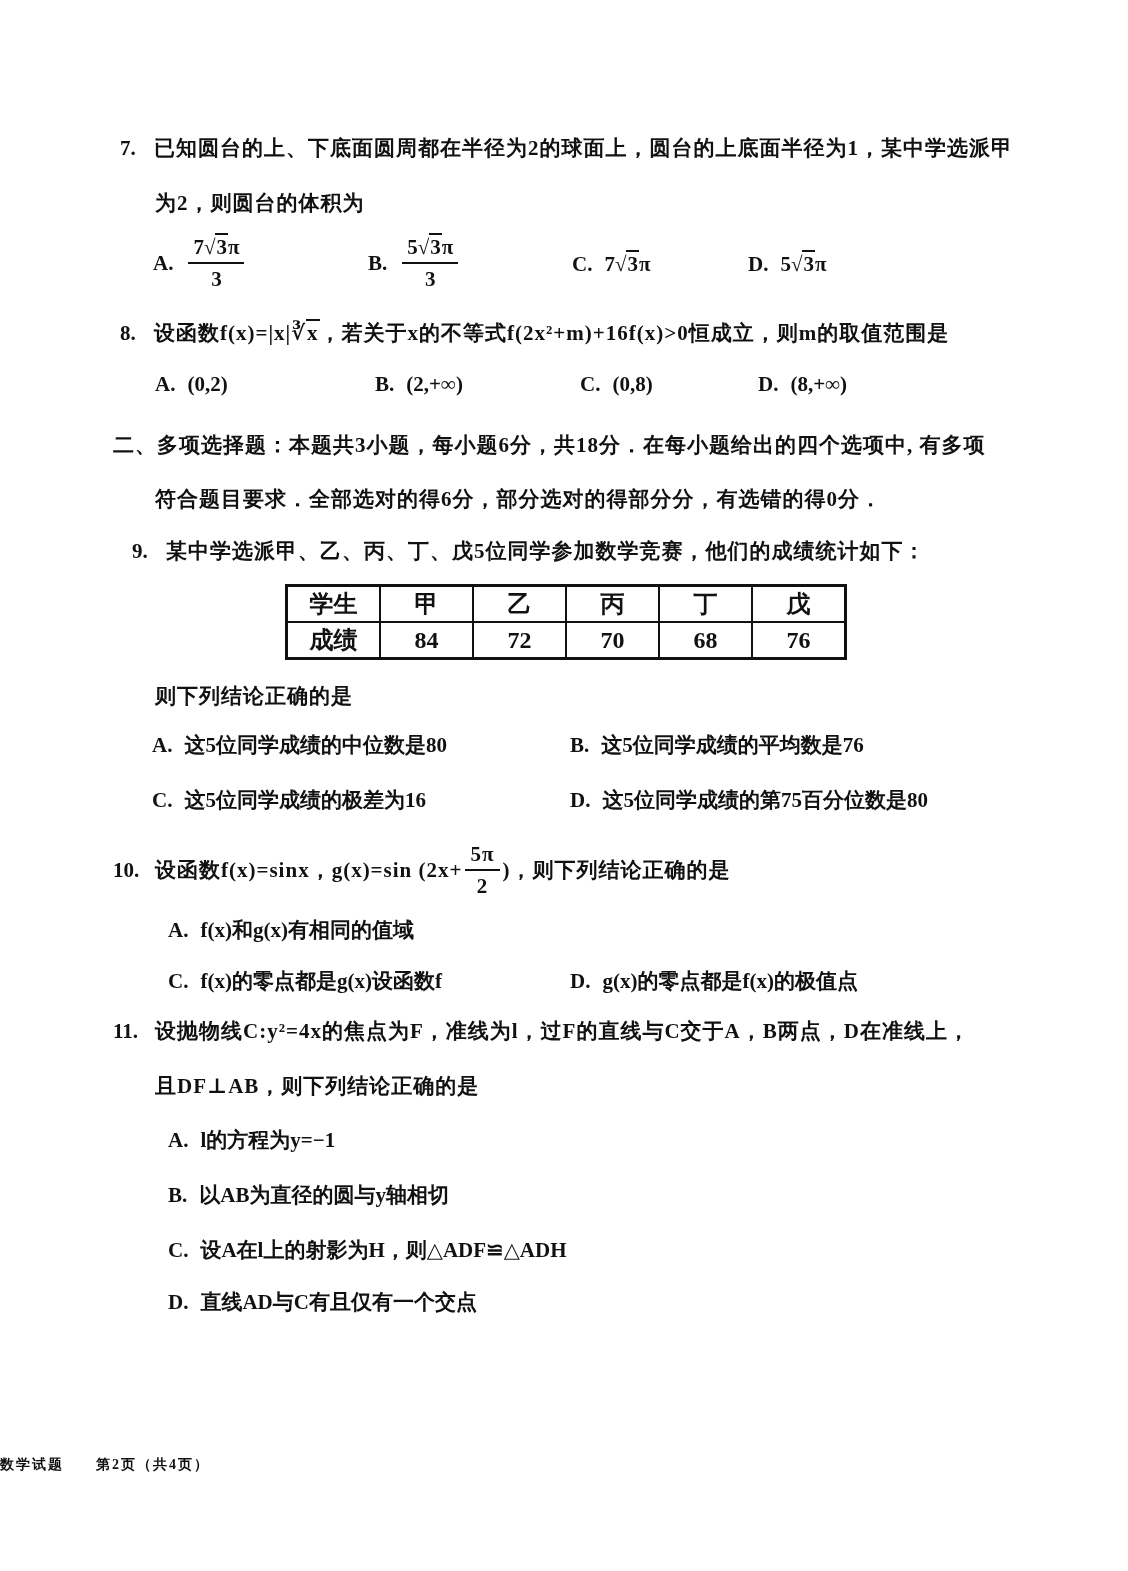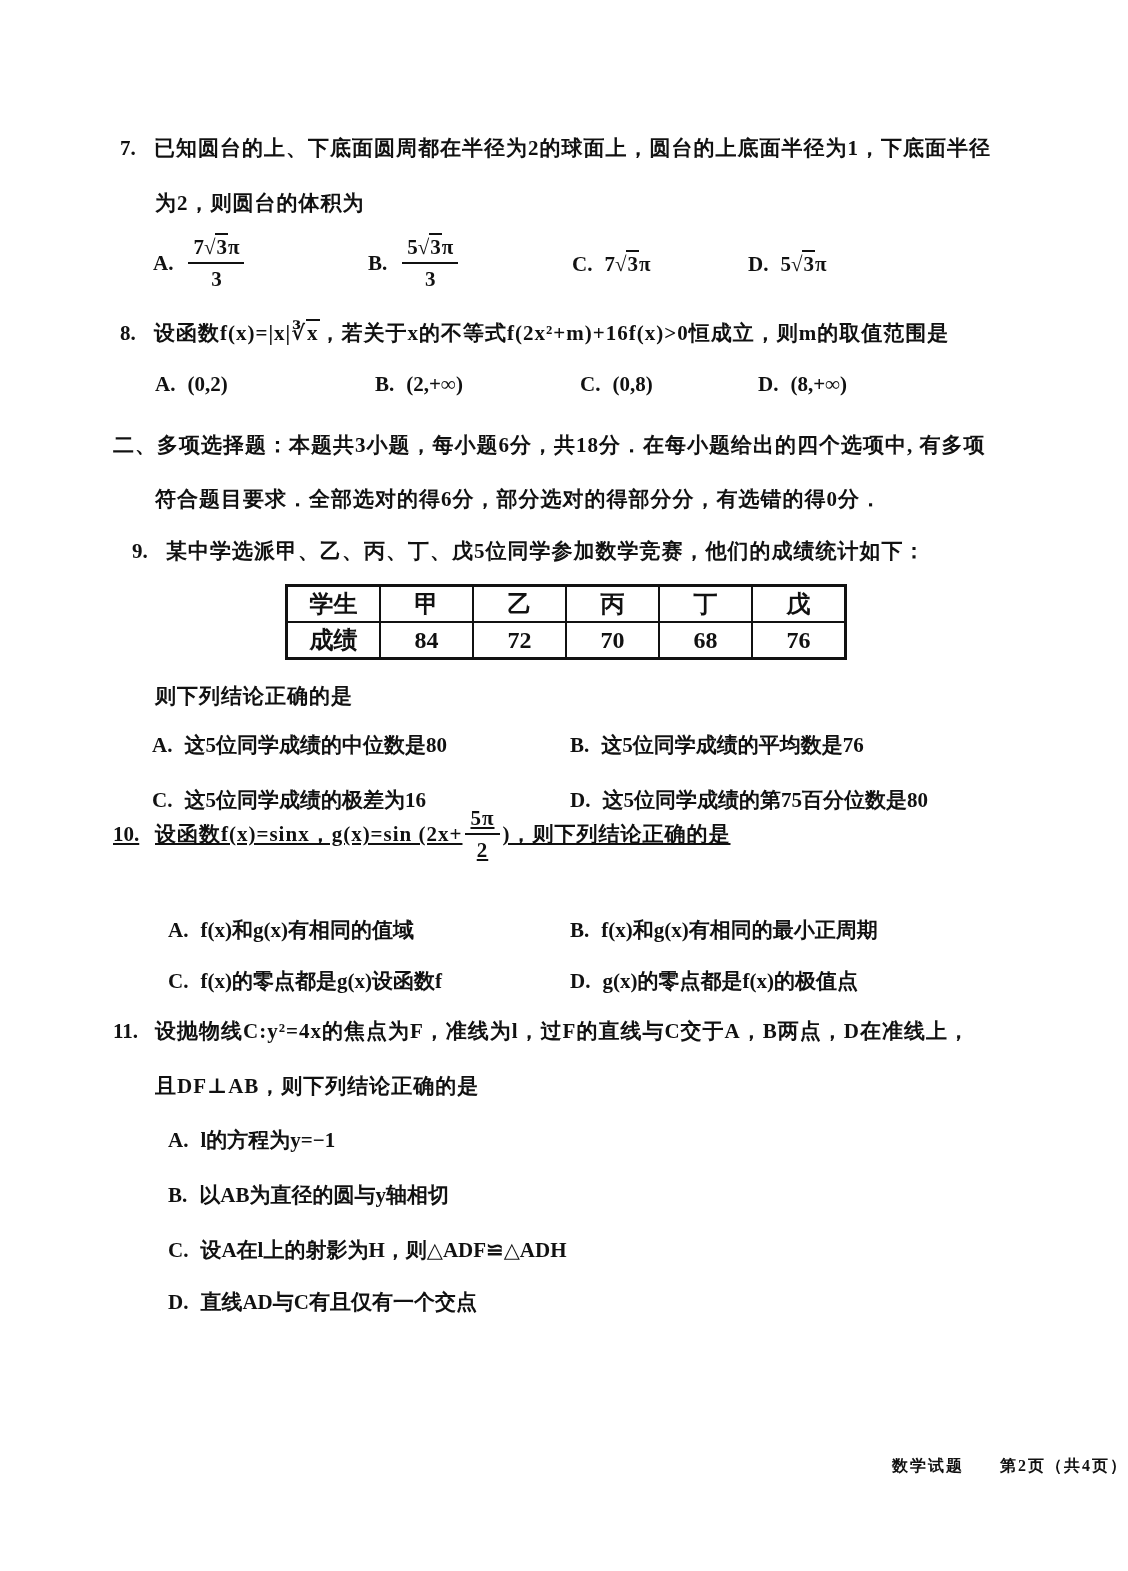--- a/index.html
+++ b/index.html
@@ -27,29 +27,29 @@
   .rad { border-top:2px solid #111; padding:0 1px; }
   .qline10 { display:flex; align-items:center; height:68px; }
   table.score { border-collapse:collapse; border:3px solid #111; }
   table.score td {
     border:2px solid #111;
     width:91px; height:34px;
     text-align:center; vertical-align:middle;
     font-size:24px; font-weight:600;
     padding:0;
   }
-  .footer { width:100%; text-align:right; font-size:16px; letter-spacing:2px; }
+  .footer { width:100%; text-align:left; font-size:14px; letter-spacing:2px; }
 </style>
 </head>
 <body>
 
 <div class="page">
 
   <div class="abs line" style="left:120px; top:133px;">
-    <span class="qnum">7.</span><span>已知圆台的上、下底面圆周都在半径为2的球面上，圆台的上底面半径为1，下底面半径</span>
+    <span class="qnum">7.</span><span>已知圆台的上、下底面圆周都在半径为2的球面上，圆台的上底面半径为1，某中学选派甲</span>
   </div>
   <div class="abs line" style="left:155px; top:188px;">为2，则圆台的体积为</div>
 
   <div class="abs opt optv" style="left:153px; top:228px;">
     <span class="olabel">A.</span>
     <span class="frac">
       <span class="fnum sqrt-host">7√<span class="rad">3</span>π</span>
       <span class="fden">3</span>
     </span>
   </div>
@@ -119,35 +119,32 @@
   <div class="abs opt" style="left:570px; top:731px;">
     <span class="olabel">B.</span><span>这5位同学成绩的平均数是76</span>
   </div>
   <div class="abs opt" style="left:152px; top:786px;">
     <span class="olabel">C.</span><span>这5位同学成绩的极差为16</span>
   </div>
   <div class="abs opt" style="left:570px; top:786px;">
     <span class="olabel">D.</span><span>这5位同学成绩的第75百分位数是80</span>
   </div>
 
-  <div class="abs line qline10" style="left:113px; top:800px;text-decoration:underline;">
+  <div class="abs line qline10" style="left:113px; top:836px;">
     <span class="qnum-wide">10.</span>
       <span>设函数f(x)=sinx，g(x)=sin (2x+</span>
       <span class="frac">
         <span class="fnum">5π</span>
         <span class="fden">2</span>
       </span>
       <span>)，则下列结论正确的是</span>
   </div>
 
   <div class="abs opt" style="left:168px; top:916px;">
     <span class="olabel">A.</span><span>f(x)和g(x)有相同的值域</span>
-  </div>
-  <div class="abs opt" style="left:570px; top:916px;">
-    <span class="olabel">B.</span><span>f(x)和g(x)有相同的最小正周期</span>
   </div>
   <div class="abs opt" style="left:168px; top:967px;">
     <span class="olabel">C.</span><span>f(x)的零点都是g(x)设函数f</span>
   </div>
   <div class="abs opt" style="left:570px; top:967px;">
     <span class="olabel">D.</span><span>g(x)的零点都是f(x)的极值点</span>
   </div>
 
   <div class="abs line" style="left:113px; top:1016px;">
     <span class="qnum-wide">11.</span><span>设抛物线C:y²=4x的焦点为F，准线为l，过F的直线与C交于A，B两点，D在准线上，</span>

